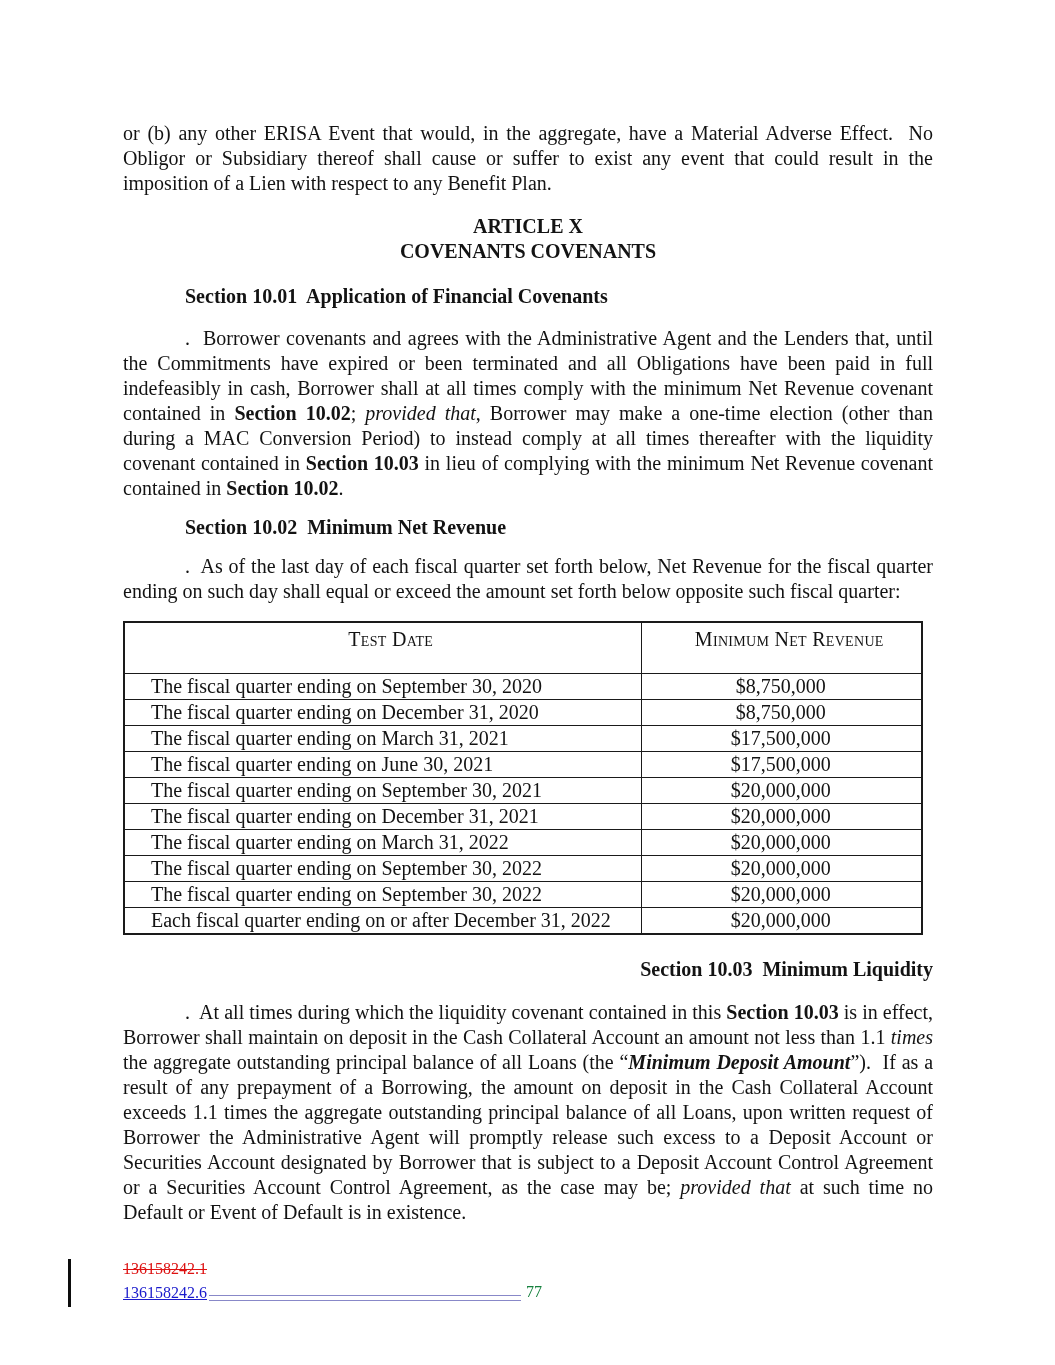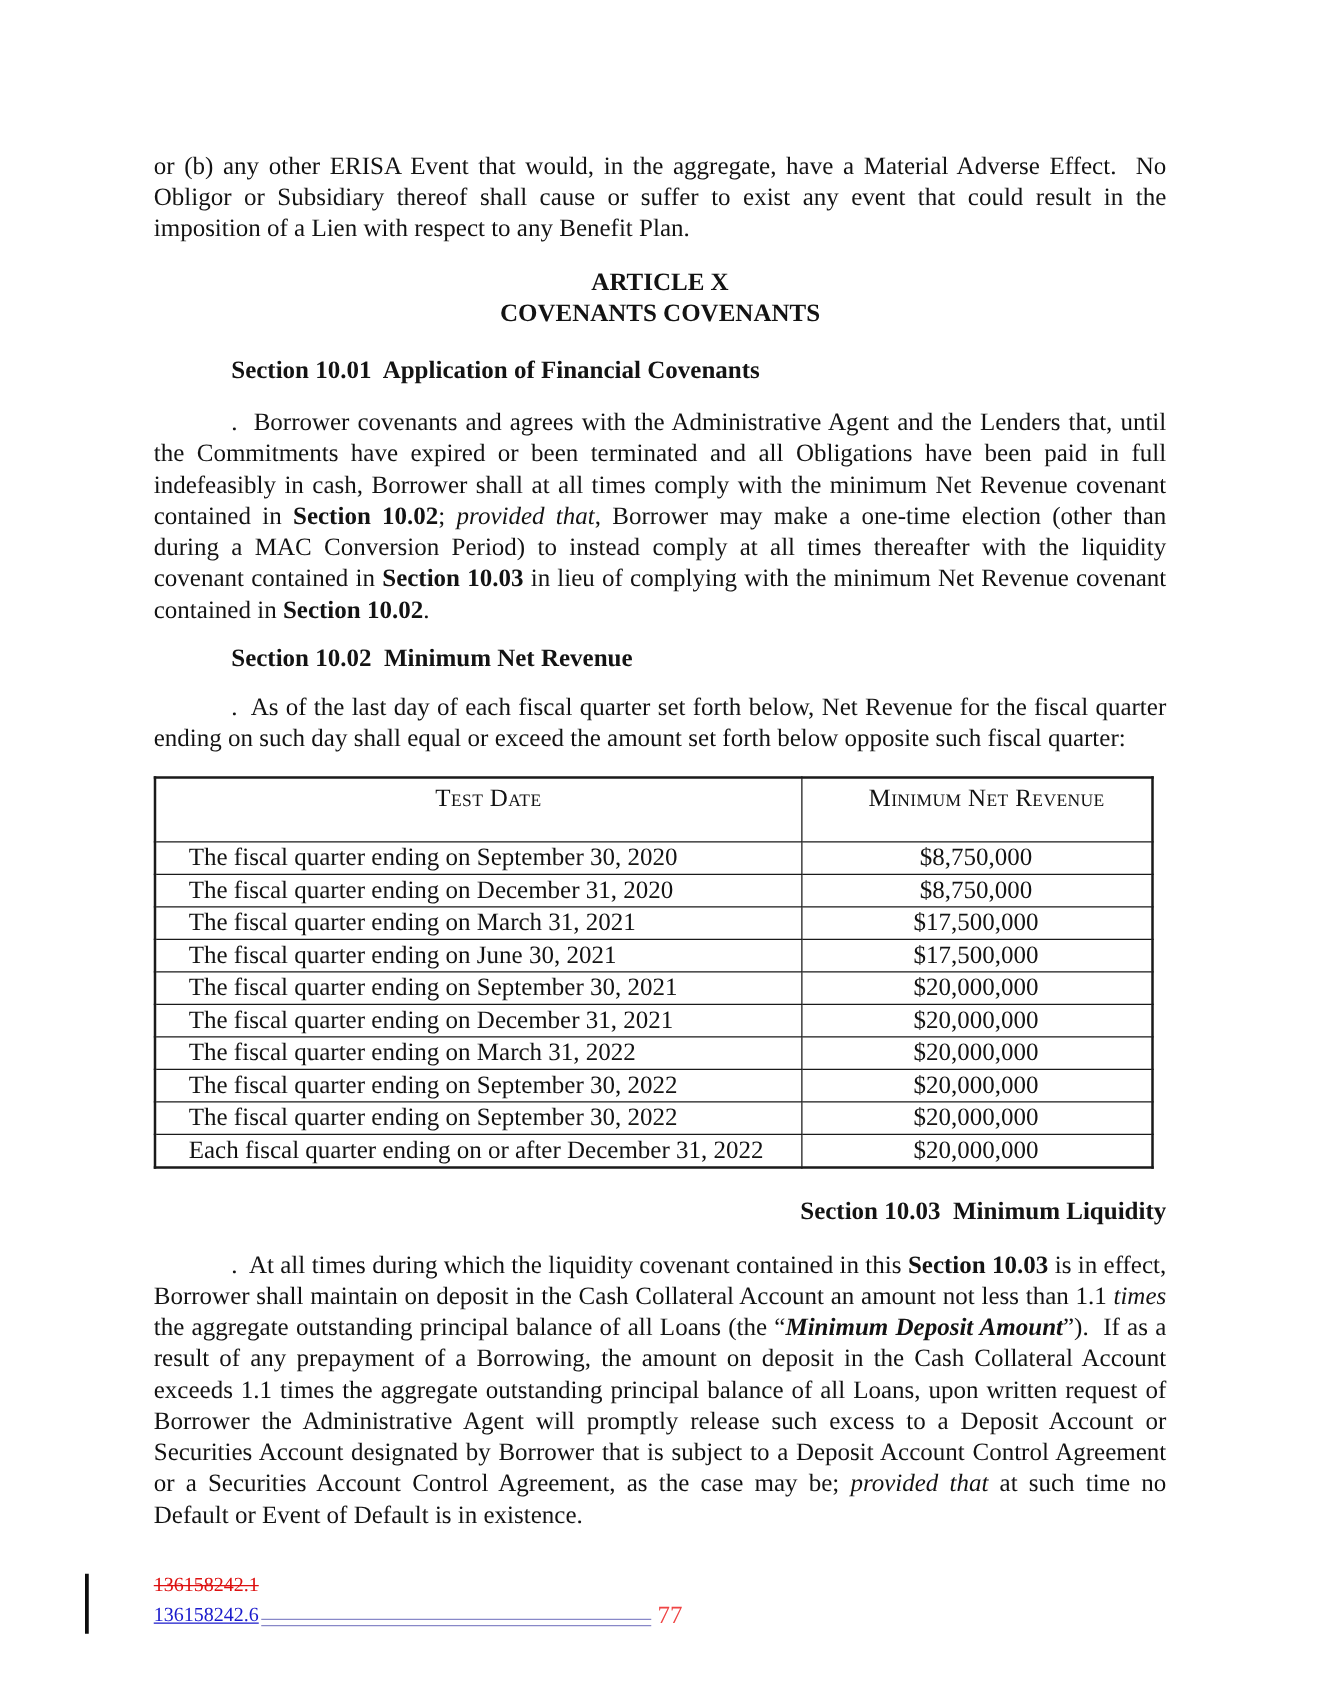--- a/index.html
+++ b/index.html
@@ -109,23 +109,23 @@
     text-decoration:underline;
   }
   .trail-rule{
     width:312px;
     height:4px;
     margin:0 5px 2px 2px;
     border-top:1px solid var(--revision-rule);
     border-bottom:1px solid var(--revision-rule);
   }
   .page-num{
-    font-size:20px;
+    font-size:16px;
     line-height:22px;
-    color:#ef4444;
+    color:#15803d;
   }
 </style>
 </head>
 <body>
 
 <div class="page">
   <div class="content">
 
     <p class="para" id="para-intro">or (b) any other ERISA Event that would, in the aggregate, have a Material Adverse Effect.&nbsp; No Obligor or Subsidiary thereof shall cause or suffer to exist any event that could result in the imposition of a Lien with respect to any Benefit Plan.</p>
 

